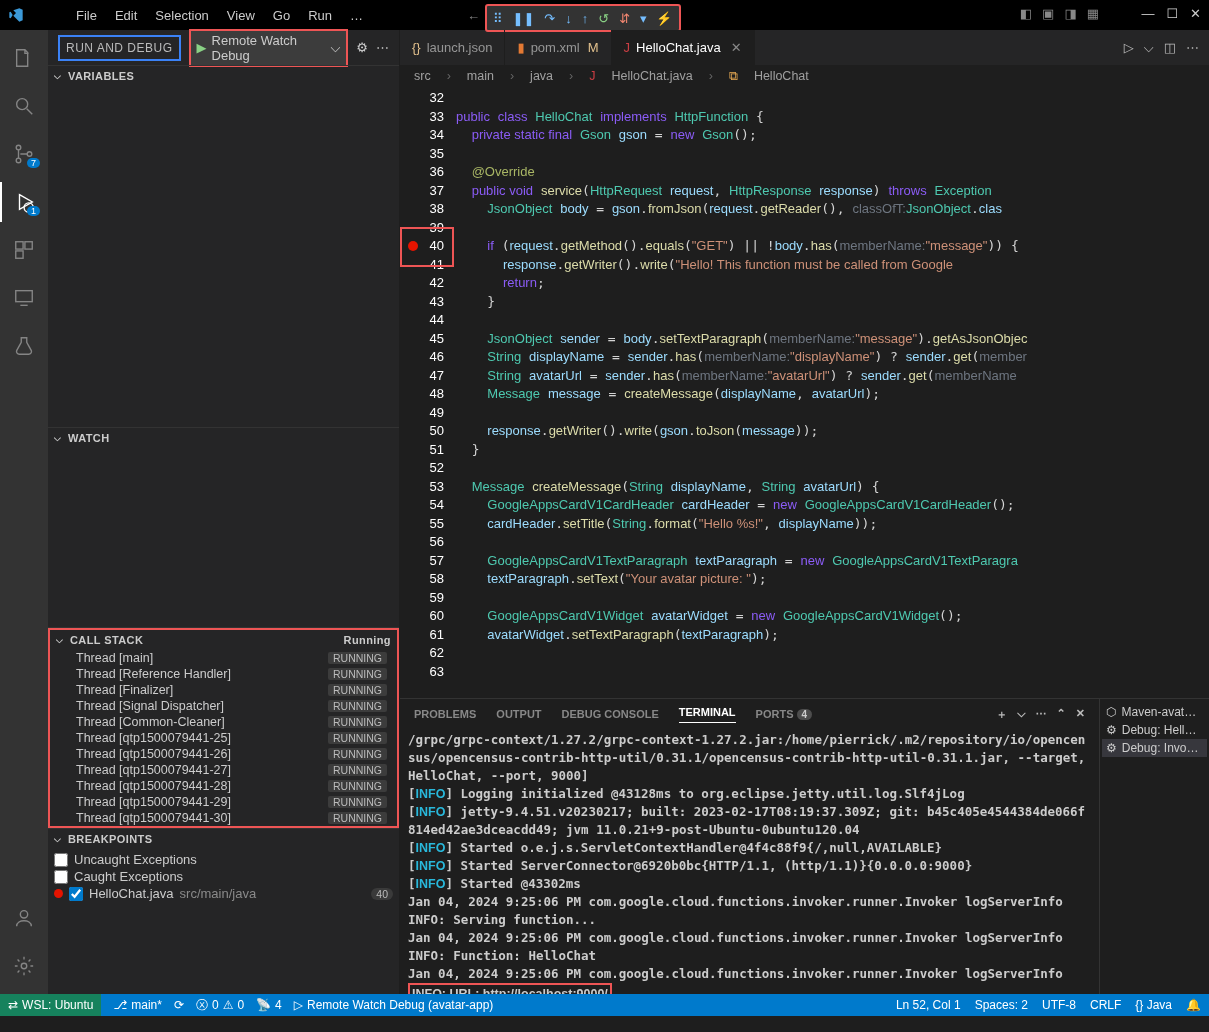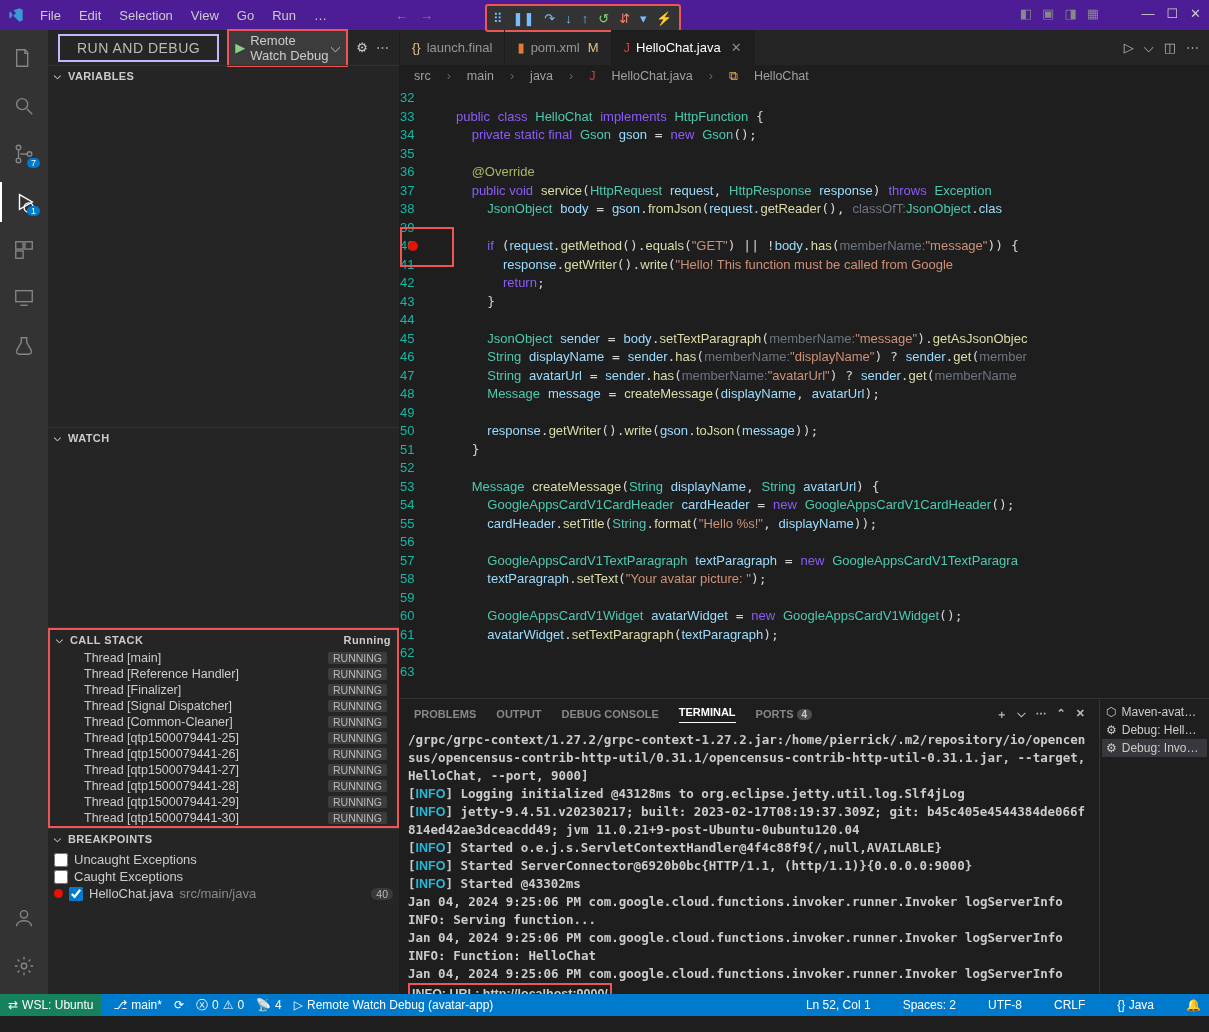--- a/index.html
+++ b/index.html
@@ -1,65 +1,65 @@
 <!DOCTYPE html>
 <html><head>
 <meta charset="utf-8">
 <style>
 * { margin:0; padding:0; box-sizing:border-box; font-family:"Segoe UI",Arial,sans-serif; }
 body { background:#1e1e1e; color:#ccc; width:1209px; height:1032px; overflow:hidden; font-size:13px; }
-.titlebar { height:30px; background:#4c1d95; display:flex; align-items:center; padding:0 8px; }
+.titlebar { height:30px; background:#000000; display:flex; align-items:center; padding:0 8px;gap:36px; }
 .titlebar .vsc-logo svg{width:16px;height:16px;}
 .menu { display:flex; gap:2px; margin-left:8px; }
 .menu span { padding:4px 8px; cursor:default; color:#ccc; }
 .nav-arrows{margin-left:60px; display:flex; gap:12px; color:#888;}
 .debug-toolbar{position:absolute; left:485px; top:4px; height:28px; background:#333; border:2px solid #e55; border-radius:3px; display:flex; align-items:center; padding:0 6px; gap:10px;}
 .debug-toolbar span{color:#75beff;}
 .debug-toolbar .yellow{color:#e2c08d;}
 .debug-toolbar .red{color:#f48771;}
 .debug-toolbar .green{color:#89d185;}
 .win-ctrl{position:absolute; right:8px; top:6px; display:flex; gap:12px; color:#ccc;}
 .layout-icons{position:absolute; right:110px; top:6px; display:flex; gap:10px; color:#888;}
 .main{display:flex; height:964px;}
 .activitybar{width:48px; background:#333; display:flex; flex-direction:column; align-items:center; padding-top:8px; gap:8px;}
 .activitybar .ab-item{width:48px;height:40px;display:flex;align-items:center;justify-content:center;color:#858585;position:relative;}
 .activitybar .ab-item.active{color:#fff;border-left:2px solid #fff;}
 .badge{position:absolute;bottom:6px;right:8px;background:#007acc;color:#fff;border-radius:8px;font-size:9px;padding:0 4px;min-width:12px;text-align:center;}
 .sidebar{width:352px; background:#252526; display:flex; flex-direction:column; border-right:1px solid #1e1e1e;}
 .sb-header{height:35px; display:flex; align-items:center; padding:0 10px; gap:8px;}
-.sb-title{font-size:14px; letter-spacing:.5px; color:#bbb; border:2px solid #c4b5fd; padding:4px 17px;}
+.sb-title{font-size:12px; letter-spacing:.5px; color:#bbb; border:2px solid #3b82f6; padding:4px 6px;}
 .launch-combo{flex:1; background:#3c3c3c; color:#ccc; display:flex; align-items:center; padding:2px 6px; font-size:13px; border:2px solid #e55;}
 .launch-combo .tri-play{color:#89d185;margin-right:5px;}
 .gear{color:#ccc;}
 .panel-section{border-top:1px solid #333; font-size:11px;}
 .ps-head{display:flex; align-items:center; padding:4px 6px; color:#ccc; cursor:default; font-weight:700; letter-spacing:.4px;}
 .ps-head .chev{margin-right:4px; font-size:9px; display:inline-block; width:10px;}
 .ps-head .status{margin-left:auto;font-size:11px;color:#ccc;}
 .variables{flex:0 0 362px;}
 .watch{flex:0 0 200px;}
 .callstack-box{border:2px solid #e55;}
-.threads{font-size:12.5px;margin-left:8px;}
+.threads{font-size:12.5px;}
 .thread{display:flex;align-items:center;padding:1px 10px 1px 26px;}
 .thread .st{margin-left:auto; background:#3c3c3c; padding:0 5px; font-size:10.5px; border-radius:2px;color:#bbb;}
 .bp-list{padding:2px 6px 4px; font-size:13px;}
 .bp-list label{display:flex;align-items:center;gap:6px;padding:1px 0;}
 .bp-list .bp-file{display:flex;align-items:center;gap:6px;padding:1px 0;}
 .bp-list .red-dot{width:9px;height:9px;background:#e51400;border-radius:50%;}
 .bp-list .ln-badge{margin-left:auto;background:#3a3a3a;color:#bbb;padding:0 5px;border-radius:7px;font-size:10.5px;}
 .editor-area{flex:1; display:flex; flex-direction:column; background:#1e1e1e; min-width:0;}
 .tabs{height:35px; background:#252526; display:flex; align-items:stretch;}
 .tab{display:flex;align-items:center;gap:6px;padding:0 12px;color:#969696;border-right:1px solid #1e1e1e;position:relative;}
 .tab.active{background:#1e1e1e;color:#fff;}
 .tab .close-x{color:#888;margin-left:4px;}
 .tab .mod{color:#e2c08d;margin-left:2px;}
 .editor-actions{margin-left:auto;display:flex;align-items:center;gap:10px;padding:0 10px;color:#bbb;}
 .breadcrumb{height:22px;display:flex;align-items:center;gap:16px;padding:0 14px;color:#a0a0a0;font-size:12.5px;}
 .breadcrumb .sep{color:#666;}
 .code-wrap{flex:1;display:flex;position:relative;overflow:hidden;}
-.gutter{width:56px;color:#14b8a6;font-family:Consolas,monospace;font-size:13px;line-height:18.5px;padding-right:12px;padding-top:2px;position:relative;}
+.gutter{width:56px;text-align:right;color:#ffffff;font-family:Consolas,monospace;font-size:13px;line-height:18.5px;padding-right:12px;padding-top:2px;position:relative;}
 .gutter .ln{height:18.5px;}
 .bp-mark{position:absolute;left:8px;width:10px;height:10px;background:#e51400;border-radius:50%;}
 .bp-box{position:absolute;left:0;width:54px;height:40px;border:2px solid #e55;}
 .code{flex:1;font-family:Consolas,monospace;font-size:13px;line-height:18.5px;white-space:pre;color:#d4d4d4;padding-top:2px;overflow:hidden;}
 .minimap{width:96px;background:#1e1e1e;}
 .k-blue{color:#8b5cf6;}
 .k-type{color:#4ec9b0;}
 .k-func{color:#dcdcaa;}
 .k-str{color:#ce9178;}
 .k-prop{color:#9cdcfe;}
@@ -72,21 +72,21 @@
 .panel-tabs .pb{background:#4d4d4d;color:#ccc;border-radius:8px;padding:0 5px;font-size:10px;margin-left:3px;}
 .panel-tabs .right{margin-left:auto;display:flex;gap:10px;color:#bbb;}
 .term-out{flex:1;font-family:Consolas,monospace;font-size:12.5px;line-height:18px;color:#ccc;padding:2px 8px;white-space:pre-wrap;word-break:break-all;overflow:hidden;}
 .cyan{color:#29b8db;}
 .url-box{display:inline-block;border:2px solid #e55;padding:0 2px;}
 .term-side{width:110px;border-left:1px solid #333;padding:4px 2px;font-size:12px;}
 .term-side .ts-item{display:flex;align-items:center;gap:5px;padding:2px 4px;color:#ccc;white-space:nowrap;overflow:hidden;}
 .term-side .ts-item.active{background:#37373d;}
 .statusbar{height:22px;background:#007acc;color:#fff;display:flex;align-items:center;font-size:12px;padding:0 8px;gap:12px;}
 .statusbar .sb-grp{display:flex;align-items:center;gap:4px;}
-.statusbar .right{margin-left:auto;display:flex;gap:32px;text-align:center;}
+.statusbar .right{margin-left:auto;display:flex;gap:14px;text-align:center;}
 .ab-bottom{margin-top:auto;margin-bottom:8px;display:flex;flex-direction:column;gap:8px;align-items:center;}
 input[type=checkbox]{accent-color:#007acc;width:14px;height:14px;}
 svg{display:block;}
 </style>
 </head>
 <body>
 
 <div class="titlebar">
   <span class="vsc-logo">
     <svg viewBox="0 0 24 24">
@@ -298,21 +298,21 @@
           <span class="ln-badge">40</span>
         </div>
       </div>
     </div>
   </div>
 
   <div class="editor-area">
     <div class="tabs">
       <div class="tab">
           <span style="color:#e2c08d">{}</span>
-          <span>launch.final</span>
+          <span>launch.json</span>
         </div>
       <div class="tab">
           <span style="color:#e37933">▮</span>
           <span>pom.xml</span>
           <span class="mod">M</span>
         </div>
       <div class="tab active">
           <span style="color:#cc3e44">J</span>
           <span>HelloChat.java</span>
           <span class="close-x">✕</span>

